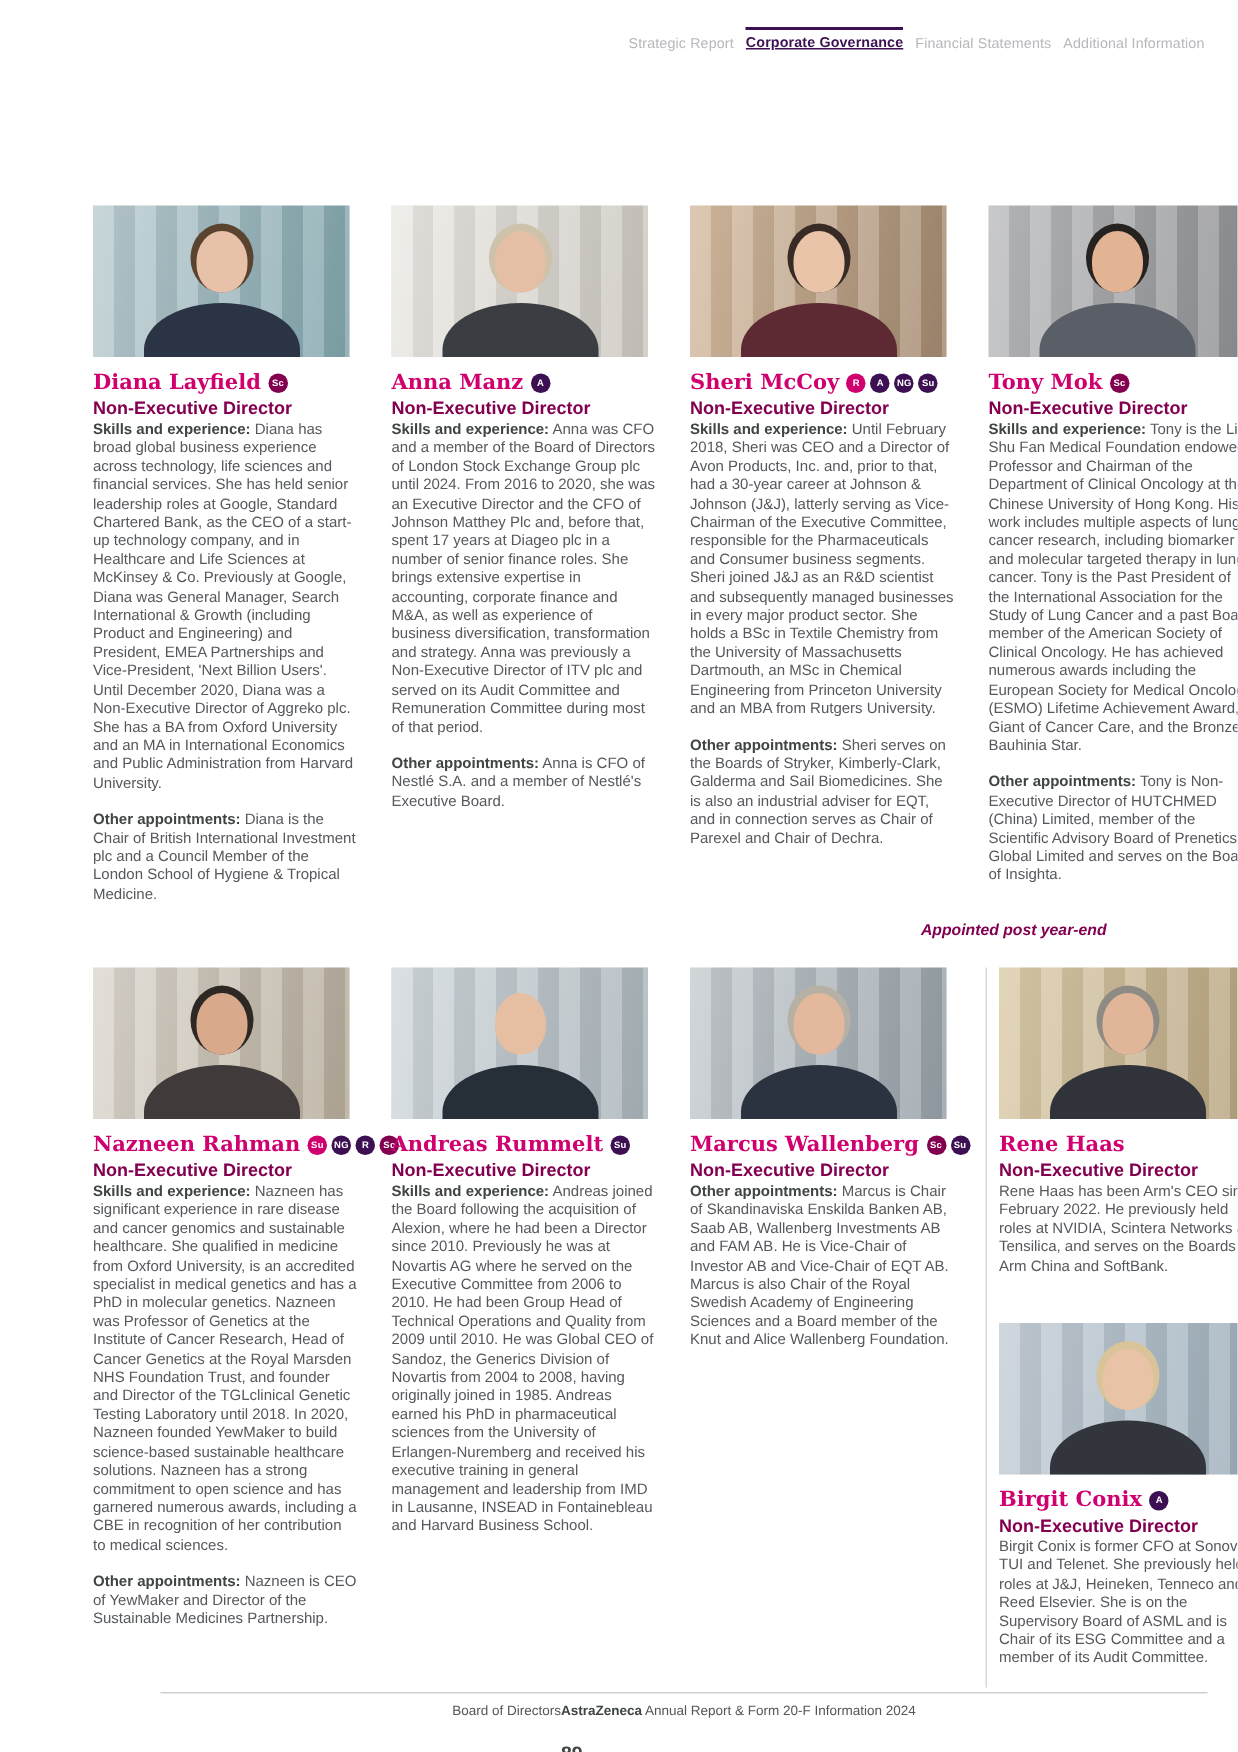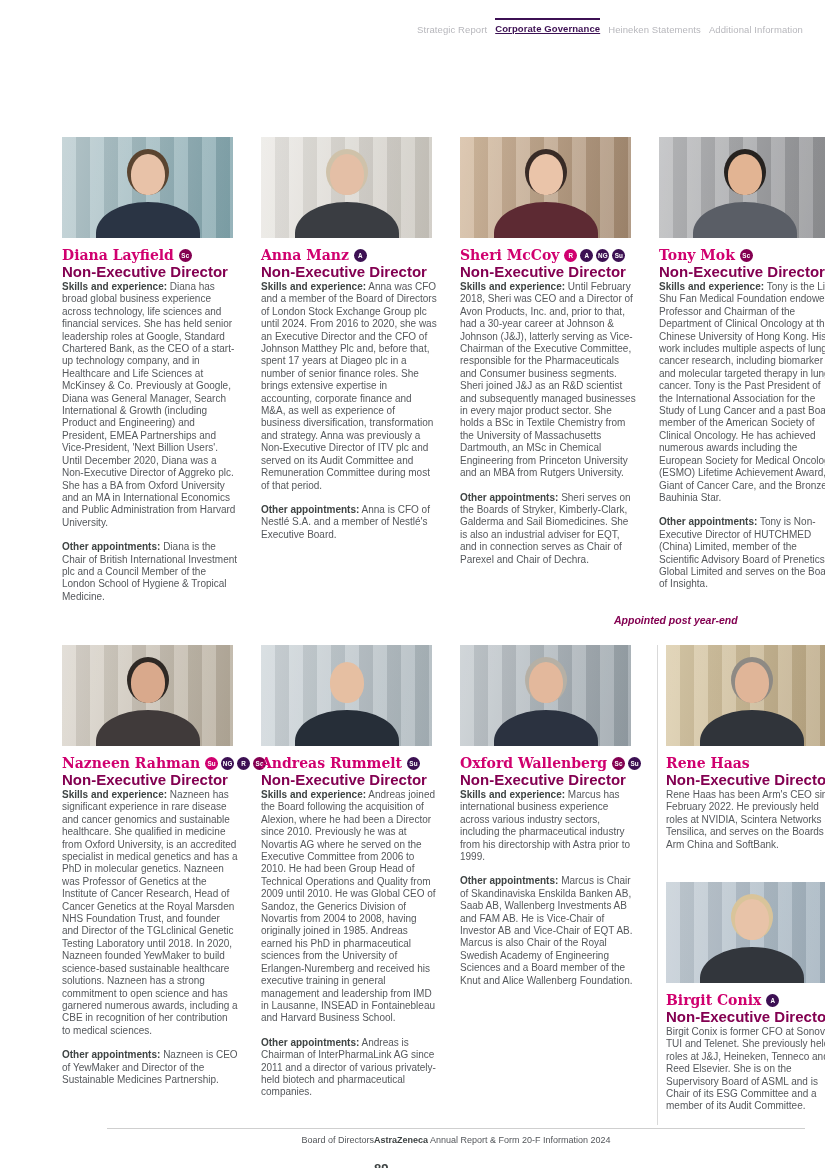--- a/index.html
+++ b/index.html
@@ -41,21 +41,21 @@
   
   .name-row{display:flex;align-items:center;gap:5px;flex-wrap:nowrap;}
   .name{font-family:"DejaVu Serif","Liberation Serif",serif;font-weight:bold;
     font-size:14px;color:#D0006F;margin:0;line-height:17px;white-space:nowrap;}
   .badges{display:flex;gap:3px;align-items:center;}
   .badge{width:13px;height:13px;border-radius:50%;color:#fff;font-size:6.3px;font-weight:bold;
     display:inline-flex;align-items:center;justify-content:center;letter-spacing:.2px;flex:0 0 auto;}
   .badge[data-variant="chair"]{background:#D0006F;}
   .badge[data-variant="science"]{background:#830051;}
   .badge[data-variant="member"]{background:#3C1053;}
-  .role{font-size:15px;font-weight:bold;color:#830051;margin:2px 0 3px 0;line-height:12px;}
+  .role{font-size:12px;font-weight:bold;color:#830051;margin:2px 0 3px 0;line-height:12px;}
   .bio{font-size:10px;line-height:12.4px;color:#55585c;margin:0 0 12px 0;}
   .bio strong{color:#3F4444;}
   
   .appointed-heading{position:absolute;left:614px;top:614px;width:190px;
     font-size:10.5px;font-weight:bold;color:#830051;font-style:italic;}
   .rightcol{border-left:1px solid #d9d9d9;padding-left:8px;margin-left:-2px;width:176px;}
   .rightcol .photo{width:171px;}
   .photo.second{margin-top:31px;}
   
   .footer{position:absolute;left:62px;right:20px;top:1128px;border-top:1px solid #cfcfcf;
@@ -64,21 +64,21 @@
   .footer .right{display:flex;align-items:baseline;gap:16px;flex-direction:column;}
   .footer .brand{font-weight:bold;color:#3F4444;}
   .footer .pagenum{font-weight:bold;font-size:13px;color:#3F4444;}
 </style>
 </head>
 <body>
 
 <nav class="topnav">
   <span class="tab">Strategic Report</span>
   <span class="tab active">Corporate Governance</span>
-  <span class="tab">Heineken Statements</span>
+  <span class="tab">Financial Statements</span>
   <span class="tab">Additional Information</span>
 </nav>
 
 <section class="row row1">
 
   <article class="card">
     <div class="photo p1">
         <span class="hair"></span>
         <span class="head"></span>
         <span class="bodyshape"></span>
@@ -180,38 +180,36 @@
         <span class="bodyshape"></span>
       </div>
     <div class="name-row">
       <h3 class="name">Andreas Rummelt</h3>
       <span class="badges">
           <span class="badge" data-variant="member">Su</span>
         </span>
     </div>
     <div class="role">Non-Executive Director</div>
     <p class="bio"><strong>Skills and experience:</strong> <span>Andreas joined the Board following the acquisition of Alexion, where he had been a Director since 2010. Previously he was at Novartis AG where he served on the Executive Committee from 2006 to 2010. He had been Group Head of Technical Operations and Quality from 2009 until 2010. He was Global CEO of Sandoz, the Generics Division of Novartis from 2004 to 2008, having originally joined in 1985. Andreas earned his PhD in pharmaceutical sciences from the University of Erlangen-Nuremberg and received his executive training in general management and leadership from IMD in Lausanne, INSEAD in Fontainebleau and Harvard Business School.</span></p>
-    <p class="bio"><strong>Other appointments:</strong> <span>Andreas is Chairman of InterPharmaLink AG since 2011 and a director of various privately-held biotech and pharmaceutical companies.</span></p>
   </article>
 
   <article class="card">
     <div class="photo p7">
         <span class="hair"></span>
         <span class="head"></span>
         <span class="bodyshape"></span>
       </div>
     <div class="name-row">
-      <h3 class="name">Oxford Wallenberg</h3>
+      <h3 class="name">Marcus Wallenberg</h3>
       <span class="badges">
         <span class="badge" data-variant="science">Sc</span>
         <span class="badge" data-variant="member">Su</span>
       </span>
     </div>
     <div class="role">Non-Executive Director</div>
-    <p class="bio"><strong>Skills and experience:</strong> <span>Marcus has international business experience across various industry sectors, including the pharmaceutical industry from his directorship with Astra prior to 1999.</span></p>
     <p class="bio"><strong>Other appointments:</strong> <span>Marcus is Chair of Skandinaviska Enskilda Banken AB, Saab AB, Wallenberg Investments AB and FAM AB. He is Vice-Chair of Investor AB and Vice-Chair of EQT AB. Marcus is also Chair of the Royal Swedish Academy of Engineering Sciences and a Board member of the Knut and Alice Wallenberg Foundation.</span></p>
   </article>
 
   <article class="card rightcol">
     <div class="photo p8">
         <span class="hair"></span>
         <span class="head"></span>
         <span class="bodyshape"></span>
       </div>
     <div class="name-row">

